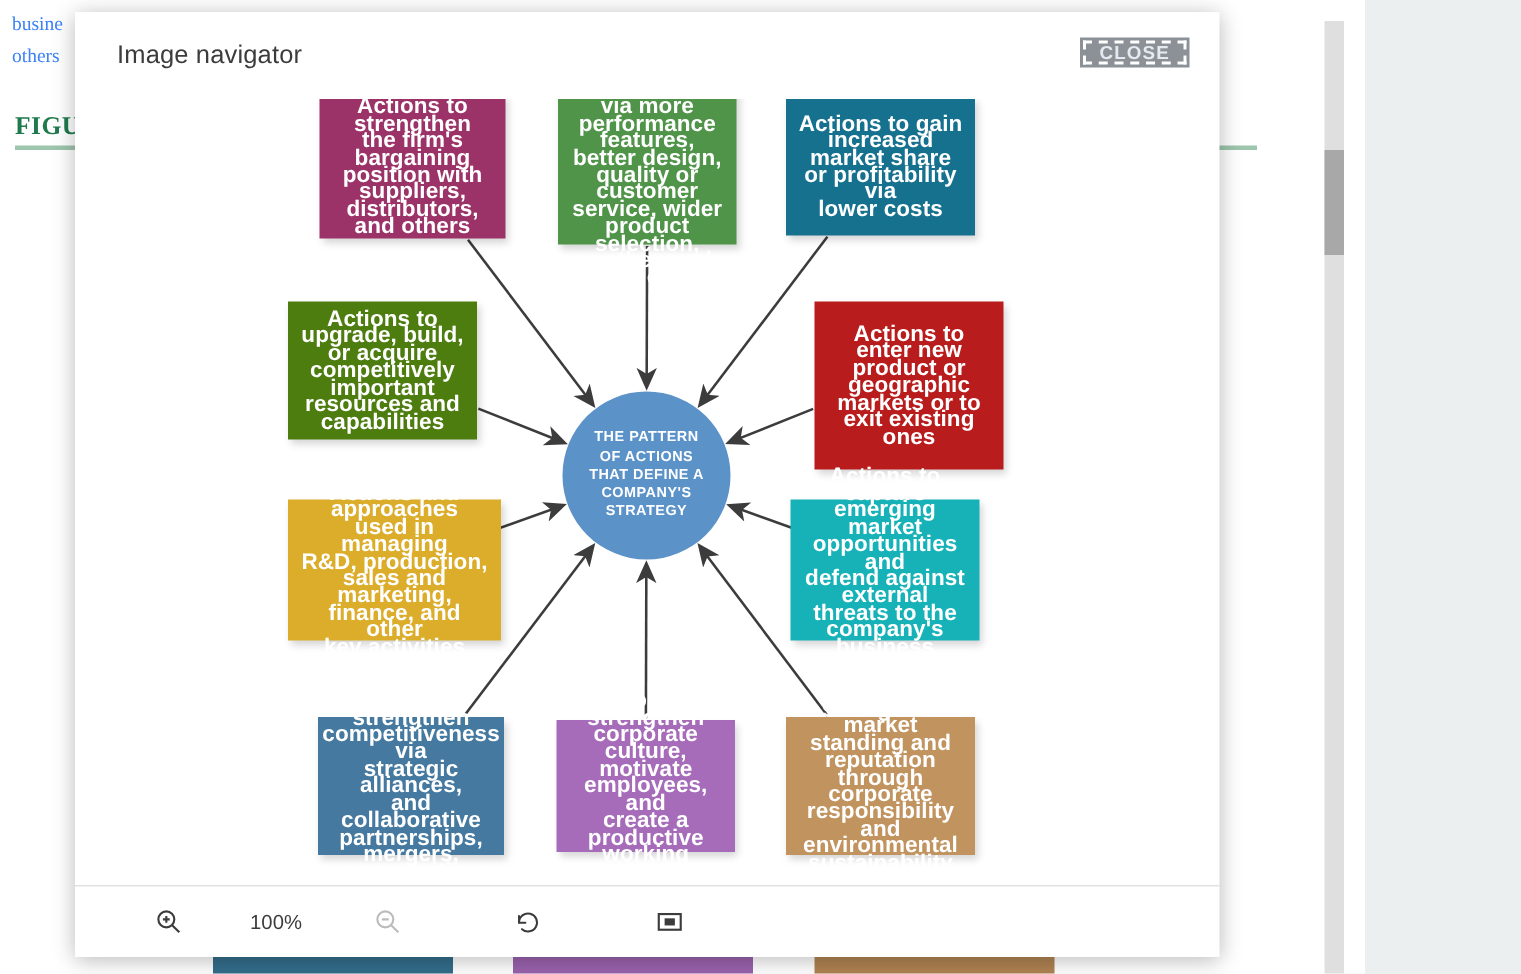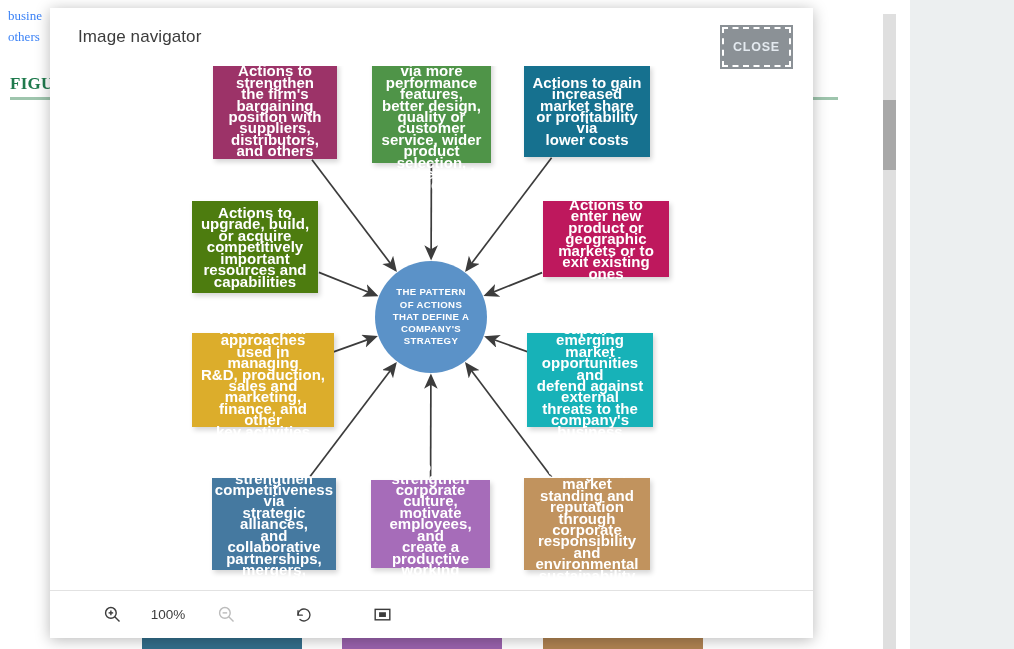--- a/index.html
+++ b/index.html
@@ -92,21 +92,21 @@
     height: 58px; flex: 0 0 58px;
     display: flex; align-items: center;
   }
   #modal-title {
     margin-left: 28px;
     font-size: 17px; color: #3c3c3c;
     letter-spacing: .1px;
   }
   #close-button {
     position: absolute; right: 20px; top: 17px;
-    height: 44px; min-width: 71px;
+    height: 20px; min-width: 71px;
     padding: 0 13px;
     background: #8b9196;
     color: #e4eaf0;
     font-size: 12.5px;
     font-weight: bold;
     letter-spacing: .8px;
     border: none;
     outline: 2px dashed #ffffff;
     outline-offset: -4px;
     cursor: pointer;
@@ -143,21 +143,21 @@
     font-size: 9.6px; line-height: 12.2px;
     letter-spacing: .35px;
   }
 
   
   #modal-footer {
     flex: 0 0 48px;
     border-top: 1px solid #e2e2e2;
     display: flex; align-items: center;
     padding-left: 40px;
-    gap: 0;
+    gap: 16px;
   }
   .tool {
     background: none; border: none;
     display: flex; align-items: center; justify-content: center;
     cursor: pointer; padding: 0;
   }
   #zoom-in-button  { width: 44px; height: 34px; }
   #zoom-out-button { width: 44px; height: 34px; margin-left: 14px; }
   #rotate-button   { width: 44px; height: 34px; margin-left: 34px; }
   #fit-button      { width: 44px; height: 34px; margin-left: 34px; }
@@ -236,21 +236,21 @@
           </div>
           <div class="node" style="left: 322px; top: -7px; width: 119px; height: 104px; background: rgb(79, 148, 72);">
             <div>Actions to gain<br>market share via more<br>performance features,<br>better design, quality or<br>customer service, wider<br>product selection,<br>or other such actions</div>
           </div>
           <div class="node" style="left: 474px; top: -1px; width: 126px; height: 92px; background: rgb(22, 113, 143);">
             <div>Actions to gain<br>increased market share<br>or profitability via<br>lower costs</div>
           </div>
           <div class="node" style="left: 142px; top: 135px; width: 126px; height: 92px; background: #4d7c0f;">
             <div>Actions to upgrade, build,<br>or acquire competitively<br>important resources and<br>capabilities</div>
           </div>
-          <div class="node" style="left: 493px; top: 135px; width: 126px; height: 76px; background: #be185d;">
+          <div class="node" style="left: 493px; top: 135px; width: 126px; height: 112px; background: #b91c1c;">
             <div>Actions to enter new<br>product or geographic<br>markets or to exit existing<br>ones</div>
           </div>
           <div class="node" style="left: 142px; top: 267px; width: 142px; height: 94px; background: rgb(220, 173, 43);">
             <div>Actions and approaches<br>used in managing<br>R&amp;D, production,<br>sales and marketing,<br>finance, and other<br>key activities</div>
           </div>
           <div class="node" style="left: 477px; top: 267px; width: 126px; height: 94px; background: rgb(23, 178, 184);">
             <div>Actions to capture emerging<br>market opportunities and<br>defend against external<br>threats to the company's<br>business prospects</div>
           </div>
           <div class="node" style="left: 162px; top: 412px; width: 124px; height: 92px; background: rgb(69, 121, 160);">
             <div>Actions to strengthen<br>competitiveness via<br>strategic alliances,<br>and collaborative<br>partnerships, mergers,<br>or acquisitions</div>

